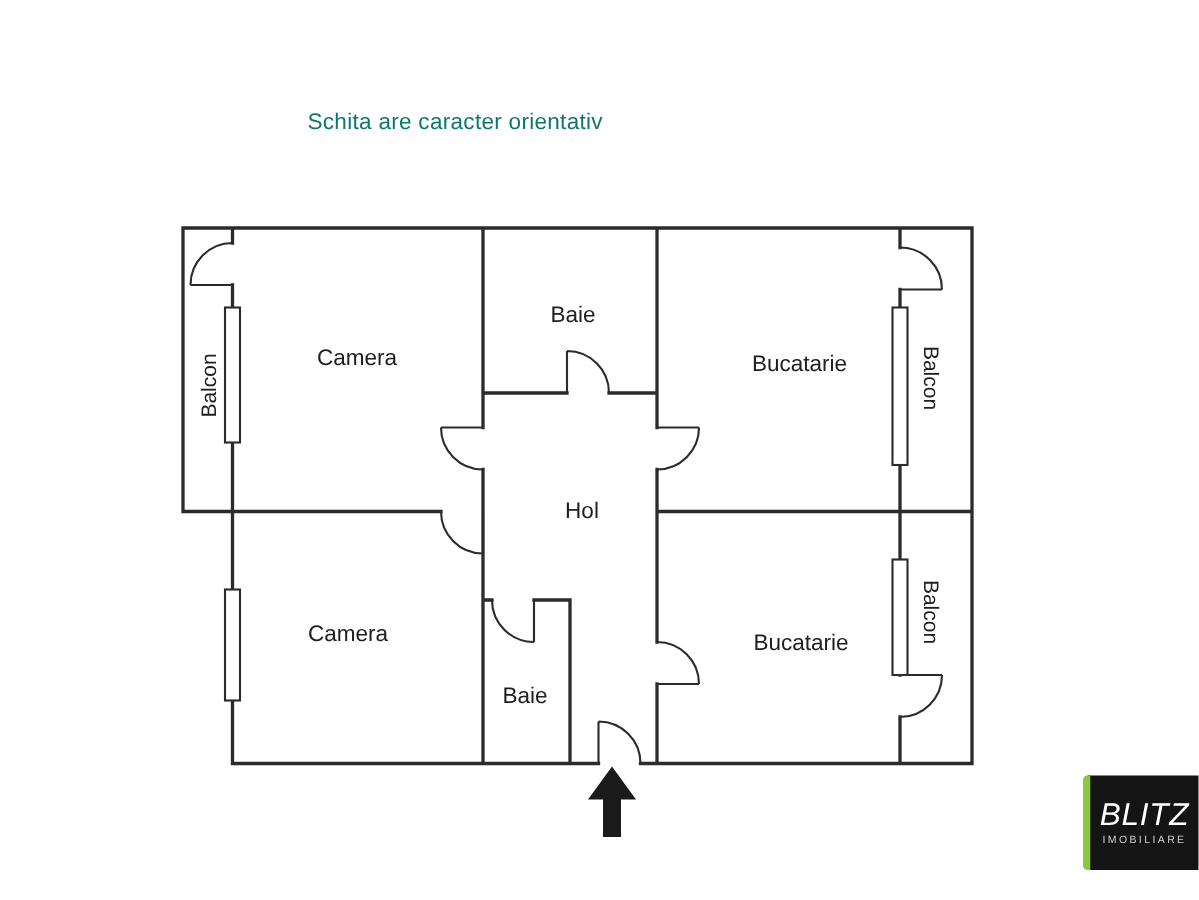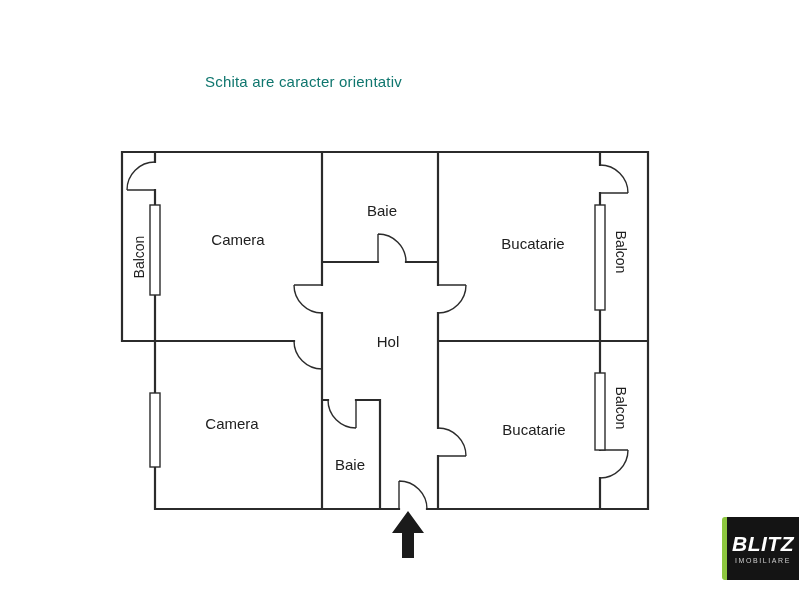--- a/index.html
+++ b/index.html
@@ -24,21 +24,21 @@
   }
   .room-label.vertical-up   { transform:translate(-50%,-50%) rotate(-90deg); font-size:14px; }
   .room-label.vertical-down { transform:translate(-50%,-50%) rotate(90deg);  font-size:14px; }
 
   .logo {
     position:absolute; right:0; top:517px; width:77px; height:63px;
     background:#141414; border-left:5px solid #8dc63f;
     border-radius:3px 0 0 3px;
     display:flex; flex-direction:column; align-items:center; justify-content:center; gap:3px;
   }
-  .logo .name { color:#ffffff; font-weight:bold; font-style:italic; font-size:21px; line-height:1; letter-spacing:.5px; }
+  .logo .name { color:#ffffff; font-weight:normal; font-style:italic; font-size:21px; line-height:1; letter-spacing:.5px; }
   .logo .sub  { color:#cfcfcf; font-size:7px; line-height:1; letter-spacing:1.6px; }
 </style>
 </head>
 <body>
 
 <div class="screen">
 
   <div class="disclaimer">Schita are caracter orientativ</div>
 
   <svg class="plan" width="799" height="600" viewBox="0 0 799 600">

